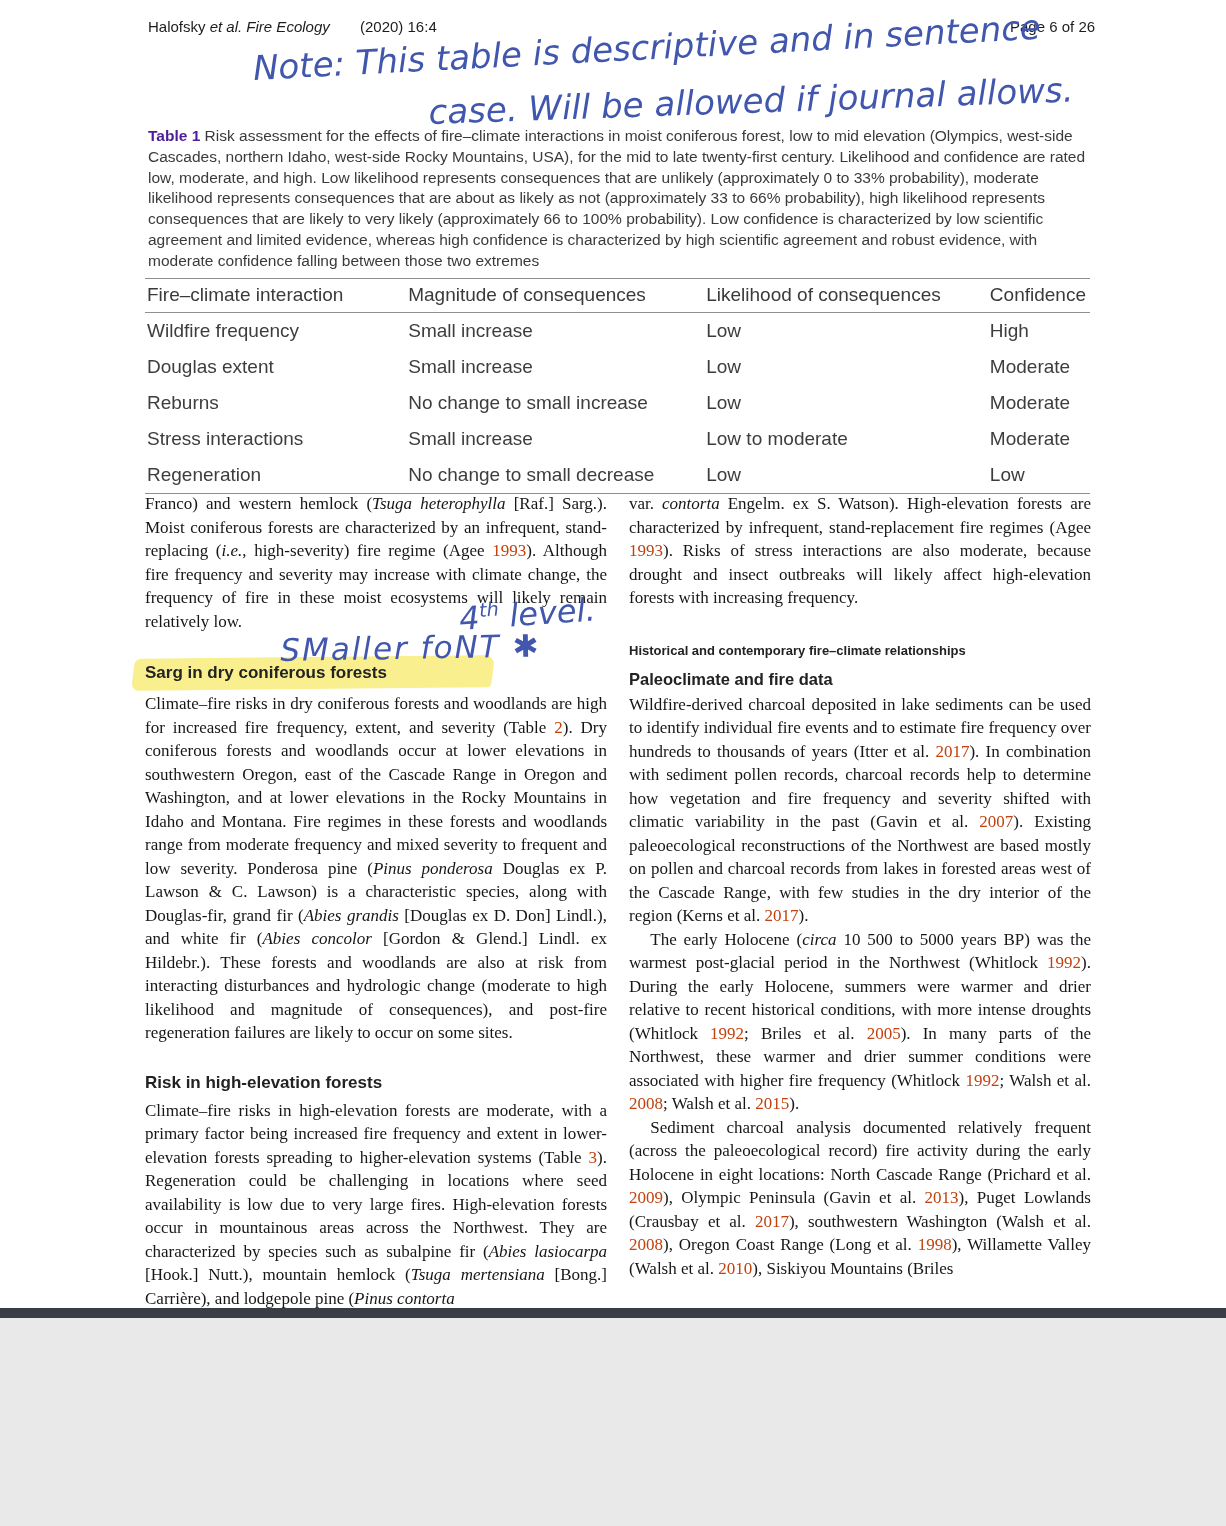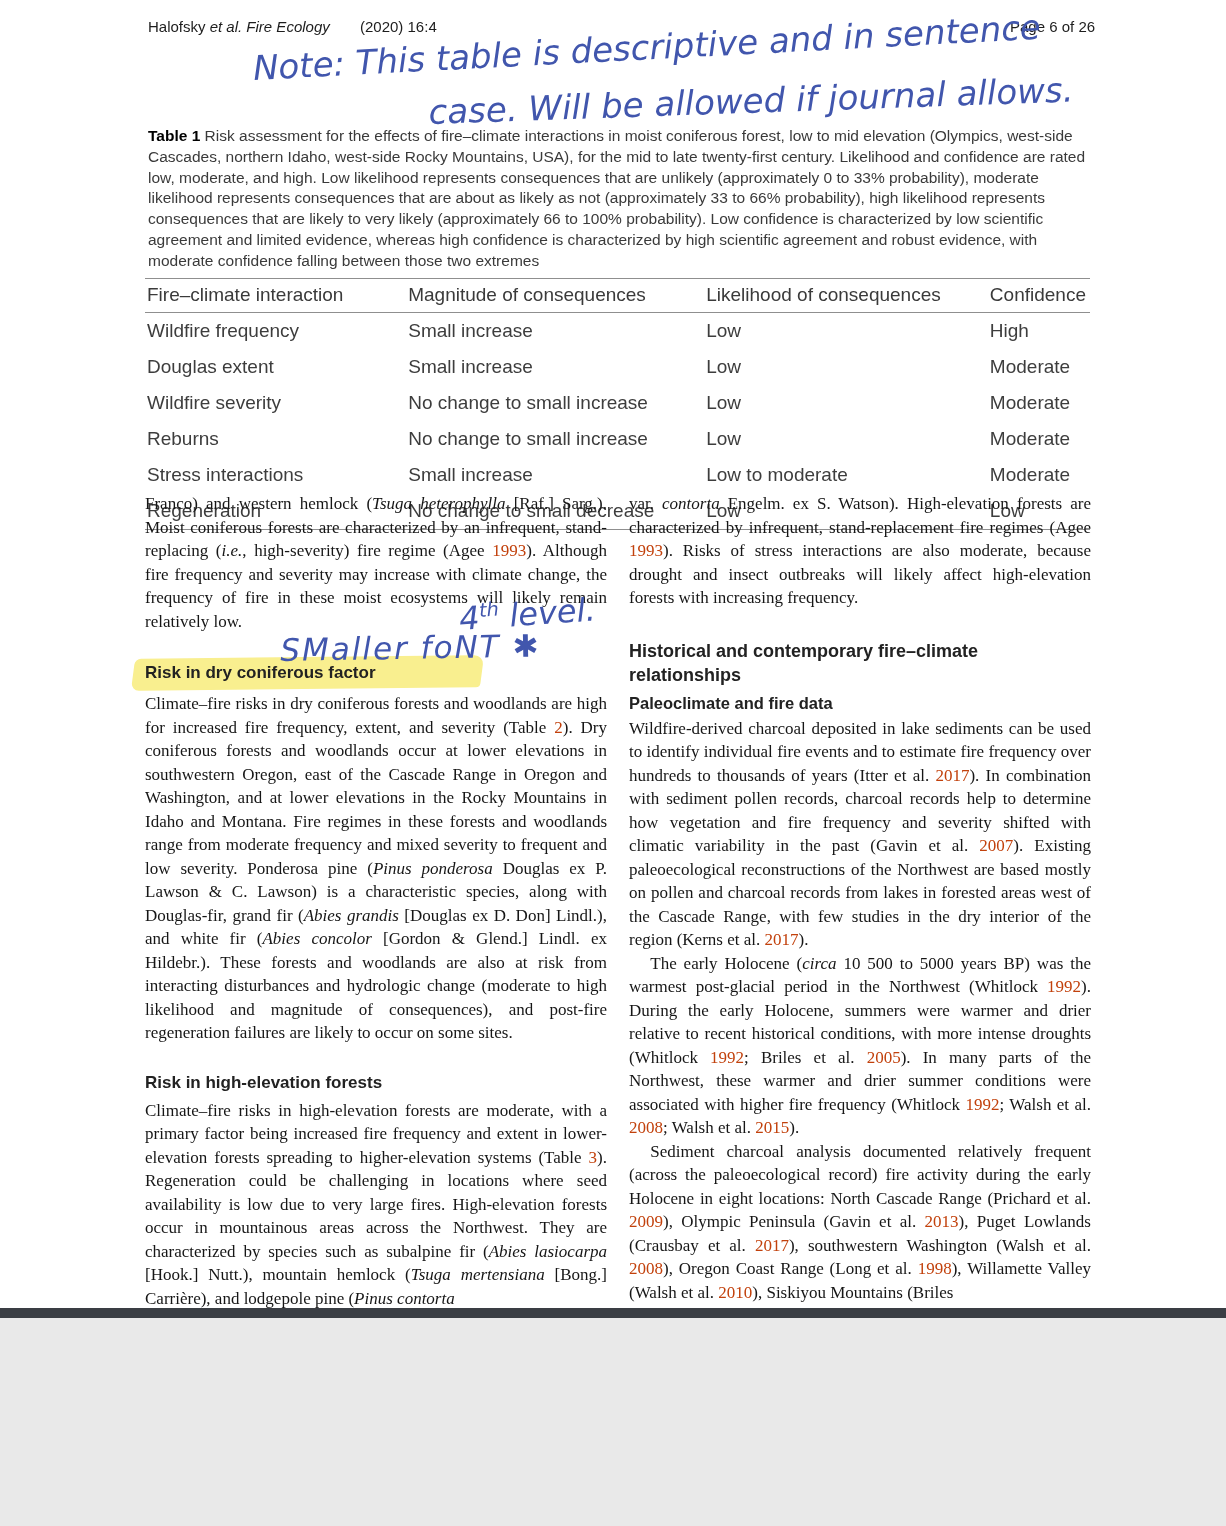--- a/index.html
+++ b/index.html
@@ -15,21 +15,21 @@
        color:#4156ad;white-space:nowrap;transform-origin:left top;}
   .ink-top{font-size:34px;}
   .ink-mid{font-size:29px;}
   .ink-bot{font-size:30px;}
   .ink-star{font-style:normal;}
 
   
   .caption{position:absolute;left:148px;top:126px;width:938px;
            font-family:"Liberation Sans", sans-serif;font-size:15.5px;
            line-height:20.8px;color:#3a3a3a;text-align:left;}
-  .caption b{color:#000000;}
+  .caption b{color:#4c1d95;}
 
   
   table.t1{position:absolute;left:145px;top:278px;width:945px;border-collapse:collapse;
            font-family:Liberation Sans, sans-serif;font-size:19px;color:#3d3d3d;}
   table.t1 th{font-weight:normal;text-align:left;color:#3a3a3a;
               border-top:1.5px solid #8f8f8f;border-bottom:1.5px solid #8f8f8f;
               padding:5px 4px 6px 2px;}
   table.t1 td{padding:7px 4px 7px 2px;}
   table.t1 tr:last-child td{border-bottom:1.5px solid #8f8f8f;}
 
@@ -39,21 +39,21 @@
   .col-left{left:145px;}
   .col-right{left:629px;}
   .col p{margin:0;}
   .col p.indent{text-indent:1.25em;}
   .seg-i{font-style:italic;}
   .seg-link{color:#c2410c;}
   .seg-sup{font-size:0.6em;vertical-align:super;}
 
   .subhead{font-family:"Liberation Sans", sans-serif;font-weight:bold;font-size:17px;
            color:#222;margin:27px 0 5px 0;line-height:22px;text-align:left;}
-  .subhead2{font-family:"Liberation Sans", sans-serif;font-weight:bold;font-size:18px;
+  .subhead2{font-family:"Liberation Sans", sans-serif;font-weight:bold;font-size:13px;
             color:#222;margin:29px 0 2px 0;line-height:24px;text-align:left;}
   .subhead3{font-family:"Liberation Sans", sans-serif;font-weight:bold;font-size:16.5px;
             color:#222;margin:6px 0 3px 0;line-height:21px;text-align:left;}
   .hl{position:relative;display:inline-block;padding:2px 10px 3px 8px;margin-left:-8px;}
   .hl::before{content:"";position:absolute;left:-4px;top:-3px;bottom:-2px;right:-96px;
               background:#f9ef8f;border-radius:6px 10px 4px 8px;
               transform:rotate(-0.6deg) skewX(-8deg);z-index:0;}
   .hl span{position:relative;z-index:1;}
 
   .pagenum{position:absolute;left:596px;top:1472px;font-family:"Liberation Sans", sans-serif;
@@ -98,26 +98,20 @@
           <td>Low</td>
           <td>High</td>
         </tr>
         <tr>
           <td>Douglas extent</td>
           <td>Small increase</td>
           <td>Low</td>
           <td>Moderate</td>
         </tr>
         <tr>
-          <td>Wildfire severity</td>
-          <td>No change to small increase</td>
-          <td>Low</td>
-          <td>Moderate</td>
-        </tr>
-        <tr>
           <td>Reburns</td>
           <td>No change to small increase</td>
           <td>Low</td>
           <td>Moderate</td>
         </tr>
         <tr>
           <td>Stress interactions</td>
           <td>Small increase</td>
           <td>Low to moderate</td>
           <td>Moderate</td>
@@ -127,21 +121,21 @@
           <td>No change to small decrease</td>
           <td>Low</td>
           <td>Low</td>
         </tr>
       </tbody>
   </table>
 
   <div class="col col-left">
     <p><span>Franco) and western hemlock (</span><span class="seg-i">Tsuga heterophylla</span><span> [Raf.] Sarg.). Moist coniferous forests are characterized by an infrequent, stand-replacing (</span><span class="seg-i">i.e.</span><span>, high-severity) fire regime (Agee </span><span class="seg-link">1993</span><span>). Although fire frequency and severity may increase with climate change, the frequency of fire in these moist ecosystems will likely remain relatively low.</span></p>
     <div class="subhead">
-      <span class="hl"><span>Risk in dry coniferous factor</span></span>
+      <span class="hl"><span>Sarg in dry coniferous forests</span></span>
     </div>
     <p><span>Climate–fire risks in dry coniferous forests and woodlands are high for increased fire frequency, extent, and severity (Table </span><span class="seg-link">2</span><span>). Dry coniferous forests and woodlands occur at lower elevations in southwestern Oregon, east of the Cascade Range in Oregon and Washington, and at lower elevations in the Rocky Mountains in Idaho and Montana. Fire regimes in these forests and woodlands range from moderate frequency and mixed severity to frequent and low severity. Ponderosa pine (</span><span class="seg-i">Pinus ponderosa</span><span> Douglas ex P. Lawson &amp; C. Lawson) is a characteristic species, along with Douglas-fir, grand fir (</span><span class="seg-i">Abies grandis</span><span> [Douglas ex D. Don] Lindl.), and white fir (</span><span class="seg-i">Abies concolor</span><span> [Gordon &amp; Glend.] Lindl. ex Hildebr.). These forests and woodlands are also at risk from interacting disturbances and hydrologic change (moderate to high likelihood and magnitude of consequences), and post-fire regeneration failures are likely to occur on some sites.</span></p>
     <div class="subhead">Risk in high-elevation forests</div>
     <p><span>Climate–fire risks in high-elevation forests are moderate, with a primary factor being increased fire frequency and extent in lower-elevation forests spreading to higher-elevation systems (Table </span><span class="seg-link">3</span><span>). Regeneration could be challenging in locations where seed availability is low due to very large fires. High-elevation forests occur in mountainous areas across the Northwest. They are characterized by species such as subalpine fir (</span><span class="seg-i">Abies lasiocarpa</span><span> [Hook.] Nutt.), mountain hemlock (</span><span class="seg-i">Tsuga mertensiana</span><span> [Bong.] Carrière), and lodgepole pine (</span><span class="seg-i">Pinus contorta</span></p>
   </div>
 
   <div class="col col-right">
     <p><span>var. </span><span class="seg-i">contorta</span><span> Engelm. ex S. Watson). High-elevation forests are characterized by infrequent, stand-replacement fire regimes (Agee </span><span class="seg-link">1993</span><span>). Risks of stress interactions are also moderate, because drought and insect outbreaks will likely affect high-elevation forests with increasing frequency.</span></p>
     <div class="subhead2" style="width:400px;">Historical and contemporary fire–climate relationships</div>
     <div class="subhead3">Paleoclimate and fire data</div>

